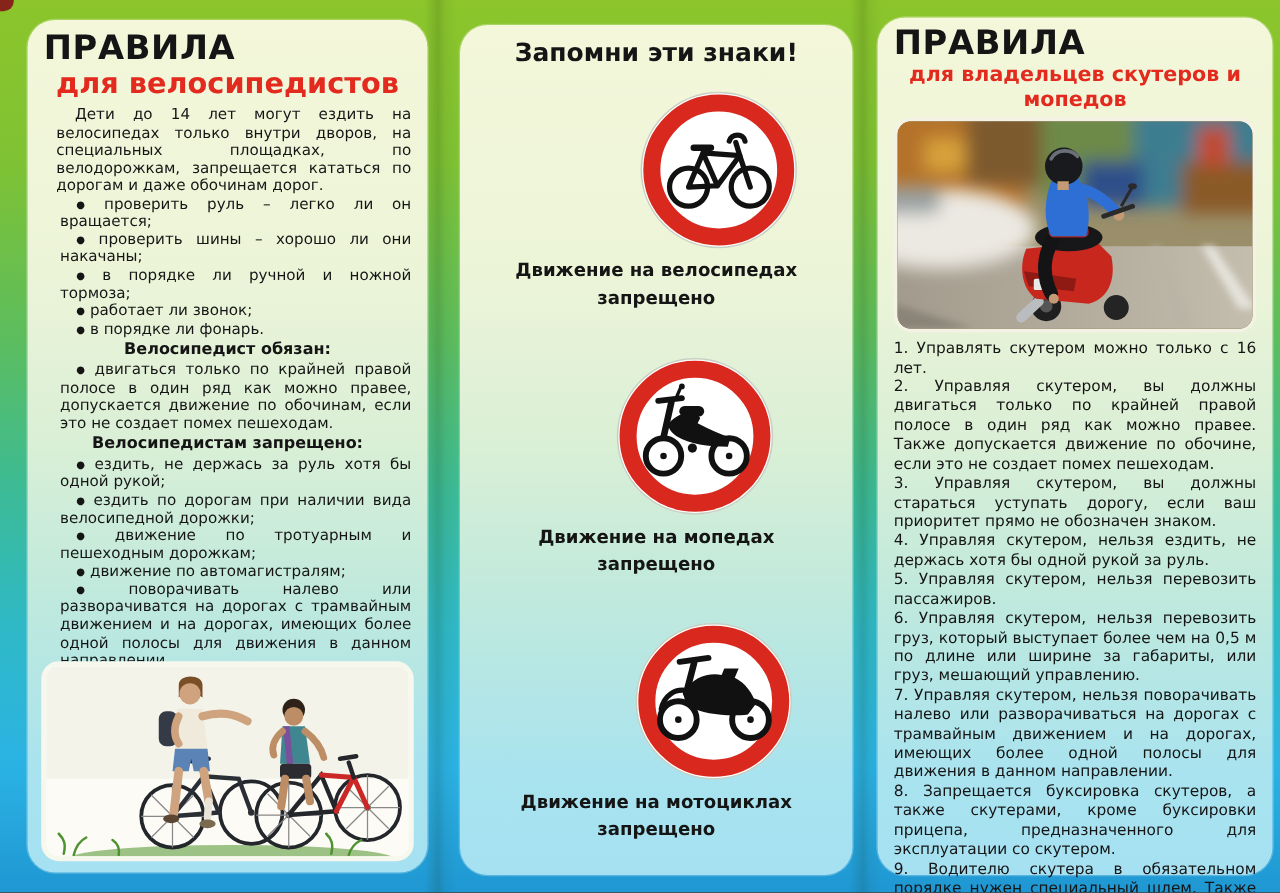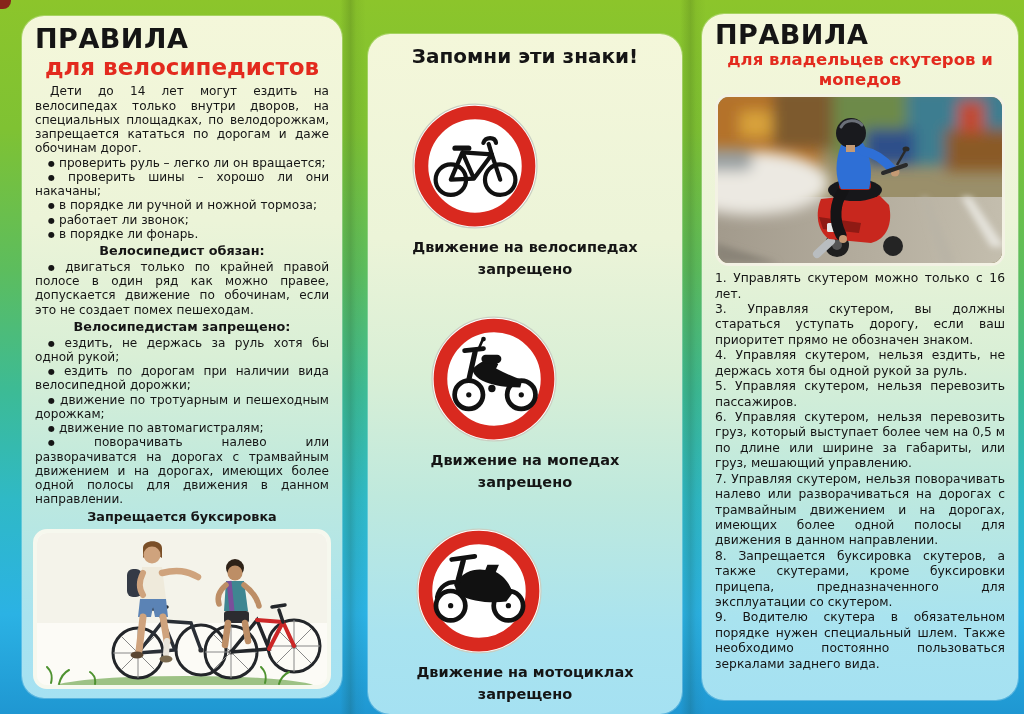--- a/index.html
+++ b/index.html
@@ -3,42 +3,42 @@
 <meta charset="utf-8">
 <style>
   html,body{margin:0;padding:0;background:#444;}
   .page{position:relative;width:1024px;height:714px;overflow:hidden;
     background:linear-gradient(180deg,#8cc52b 0%,#7fc233 18%,#5cbd5e 38%,#3cbb96 55%,#2fb9c6 70%,#2bb2e4 86%,#1f97d2 100%);
     font-family:"DejaVu Sans","Liberation Sans",sans-serif;color:#151515;}
   .panel{position:absolute;box-sizing:border-box;border-radius:22px;
     background:linear-gradient(180deg,#f4f7da 0%,#ecf4d8 30%,#d9efd6 50%,#bfe9dd 68%,#a9e3ef 88%,#a5e1f2 100%);
     box-shadow:0 0 0 1px rgba(255,255,255,.25);}
   .panel-left{left:22px;top:16px;width:320px;height:682px;padding:8px 13px;}
-  .panel-mid{left:368px;top:34px;width:314px;height:680px;display:flex;flex-direction:column;
+  .panel-mid{left:368px;top:20px;width:314px;height:680px;display:flex;flex-direction:column;
     align-items:center;justify-content:space-between;padding:10px 0 8px;}
   .panel-right{left:702px;top:14px;width:316px;height:686px;padding:6px 13px;}
 
   .t-main{font-size:27px;font-weight:bold;text-align:left;margin:0;line-height:1.12;letter-spacing:.5px;}
   .t-sub{font-size:23px;font-weight:bold;text-align:center;margin:0 0 3px;color:#e32a1e;line-height:1.18;}
   .panel-right .t-sub{font-size:16.5px;margin-bottom:5px;}
 
   .txt{font-size:12.1px;line-height:1.18;margin:0;text-align:justify;}
-  .intro{text-indent:15px;}
-  .bullet{text-indent:13px;}
+  .intro{text-indent:15px;margin-left:10px;}
+  .bullet{text-indent:13px;margin-left:13px;}
   .bullet::before{content:"●";font-size:8px;margin-right:4px;position:relative;top:-1px;}
   .sec{font-size:12.8px;font-weight:bold;text-align:center;margin:2px 0 1px;white-space:pre-line;line-height:1.22;}
   .concl{font-size:12.8px;font-weight:bold;text-align:center;margin:2px 0 0;}
 
   .photo{border-radius:14px;overflow:hidden;}
   .photo-left{position:absolute;left:11px;right:11px;bottom:9px;height:152px;border:4px solid #f6f8ee;background:#fcfbf6;}
   .photo-right{height:166px;border:3px solid #f3f2e4;background:#9a8f6a;margin:2px 0 5px;}
   .photo svg{display:block;width:100%;height:100%;}
 
   .mid-title{font-size:20px;font-weight:bold;margin:0;text-align:center;}
-  .sign-fig{margin:0;display:flex;flex-direction:column;align-items:flex-start;gap:8px;}
+  .sign-fig{margin:16px;display:flex;flex-direction:column;align-items:flex-end;gap:8px;}
   .sign-svg{width:126px;height:126px;display:block;}
   .sign-cap{font-size:14.5px;font-weight:bold;text-align:center;white-space:pre-line;line-height:1.5;}
   .mid-footer{font-size:12.7px;font-weight:bold;margin:0;text-align:center;}
 
   .rule{font-size:12.3px;line-height:1.255;margin:0;text-align:justify;}
 
   .fold{position:absolute;top:0;bottom:0;width:26px;pointer-events:none;}
   .fold-1{left:340px;background:linear-gradient(90deg,rgba(20,40,10,0),rgba(20,40,10,.16) 40%,rgba(20,40,10,.05) 62%,rgba(20,40,10,0));}
   .fold-2{left:680px;background:linear-gradient(90deg,rgba(20,40,10,0),rgba(20,40,10,.15) 40%,rgba(20,40,10,.05) 62%,rgba(20,40,10,0));}
   .corner-mark{position:absolute;left:0;top:0;width:11px;height:9px;background:#87241a;border-bottom-right-radius:8px;}
@@ -257,20 +257,21 @@
           <path d="M182 68 L190 54" stroke="#2a2a2a" stroke-width="2.5"></path>
           <ellipse cx="191" cy="52" rx="3.5" ry="2.5" fill="#2a2a2a"></ellipse>
           <circle cx="136" cy="36" r="15" fill="#191a1e"></circle>
           <path d="M126 30 C130 22 142 22 147 28" stroke="#6a6f78" stroke-width="3" fill="none" stroke-linecap="round"></path>
           <rect x="131" y="48" width="9" height="7" fill="#c49a74"></rect>
         </g>
       </svg>
     </div>
 
     <p class="rule">1. Управлять скутером можно только с 16 лет.</p>
+    <p class="rule">2. Управляя скутером, вы должны двигаться только по крайней правой полосе в один ряд как можно правее. Также допускается движение по обочине, если это не создает помех пешеходам.</p>
     <p class="rule">3. Управляя скутером, вы должны стараться уступать дорогу, если ваш приоритет прямо не обозначен знаком.</p>
     <p class="rule">4. Управляя скутером, нельзя ездить, не держась хотя бы одной рукой за руль.</p>
     <p class="rule">5. Управляя скутером, нельзя перевозить пассажиров.</p>
     <p class="rule">6. Управляя скутером, нельзя перевозить груз, который выступает более чем на 0,5 м по длине или ширине за габариты, или груз, мешающий управлению.</p>
     <p class="rule">7. Управляя скутером, нельзя поворачивать налево или разворачиваться на дорогах с трамвайным движением и на дорогах, имеющих более одной полосы для движения в данном направлении.</p>
     <p class="rule">8. Запрещается буксировка скутеров, а также скутерами, кроме буксировки прицепа, предназначенного для эксплуатации со скутером.</p>
     <p class="rule">9. Водителю скутера в обязательном порядке нужен специальный шлем. Также необходимо постоянно пользоваться зеркалами заднего вида.</p>
   </section>
 </div>
 

